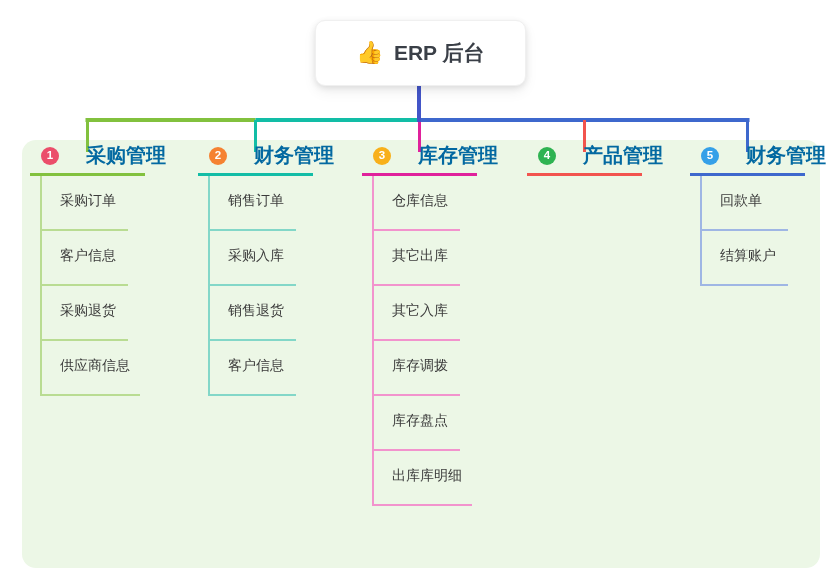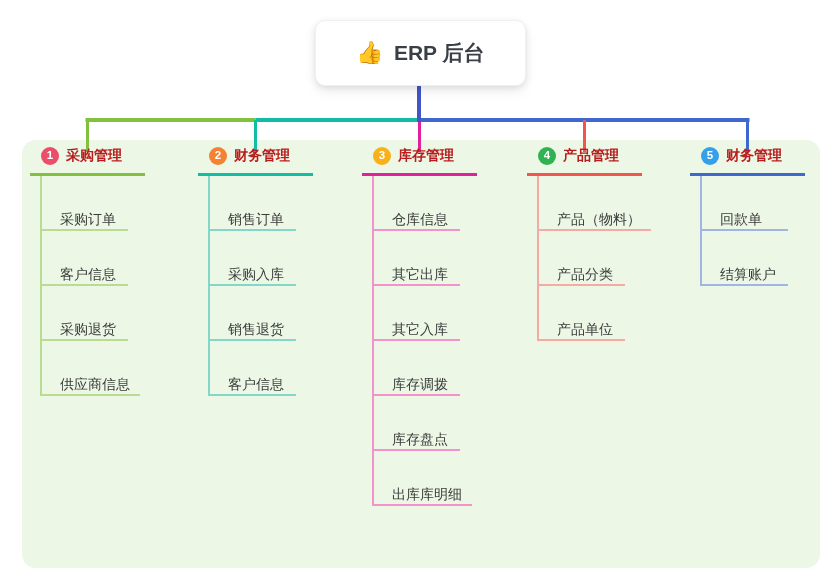--- a/index.html
+++ b/index.html
@@ -30,26 +30,26 @@
   .btitle{
     height:36px;width:115px;box-sizing:border-box;
     display:flex;align-items:center;gap:7px;padding:2px 0 4px 11px;
     border-bottom:3px solid var(--c);cursor:default;
   }
   .badge{
     flex:0 0 18px;width:18px;height:18px;border-radius:50%;
     display:flex;align-items:center;justify-content:center;
     color:#fff;font-size:11.5px;font-weight:700;line-height:1;
   }
-  .blabel{font-size:14px;font-weight:600;color:#b91c1c;white-space:nowrap;}
+  .blabel{font-size:20px;font-weight:600;color:#0369a1;white-space:nowrap;margin-left:20px;}
   .children{margin-left:10px;border-left:2px solid var(--lc);width:max-content;}
   .child{
     height:55px;box-sizing:border-box;width:max-content;min-width:86px;
     display:flex;align-items:flex-end;
-    border-bottom:2px solid var(--lc);padding:0 10px 2px 18px;
+    border-bottom:2px solid var(--lc);padding:0 10px 21px 18px;
   }
   .child span{font-size:14px;color:#3b3b3b;white-space:nowrap;line-height:1.15;}
 </style>
 </head>
 <body>
 
 <div class="canvas">
 
   <svg class="connectors" width="839" height="588" viewBox="0 0 839 588">
       <line x1="85.5" y1="120" x2="255.5" y2="120" stroke="#82c13e" stroke-width="4"></line>
@@ -135,31 +135,20 @@
           <div class="child">
             <span>出库库明细</span>
           </div>
         </div>
       </div>
       <div class="branch" style="left: 527px; --c: #f2544e; --lc: #f6aaa4;">
         <div class="btitle">
           <span class="badge" style="background: rgb(47, 179, 82);">4</span>
           <span class="blabel">产品管理</span>
         </div>
-        <div class="children">
-          <div class="child">
-            <span>产品（物料）</span>
-          </div>
-          <div class="child">
-            <span>产品分类</span>
-          </div>
-          <div class="child">
-            <span>产品单位</span>
-          </div>
-        </div>
       </div>
       <div class="branch" style="left: 690px; --c: #3e68cd; --lc: #9fb6e4;">
         <div class="btitle">
           <span class="badge" style="background: rgb(53, 160, 232);">5</span>
           <span class="blabel">财务管理</span>
         </div>
         <div class="children">
           <div class="child">
             <span>回款单</span>
           </div>

